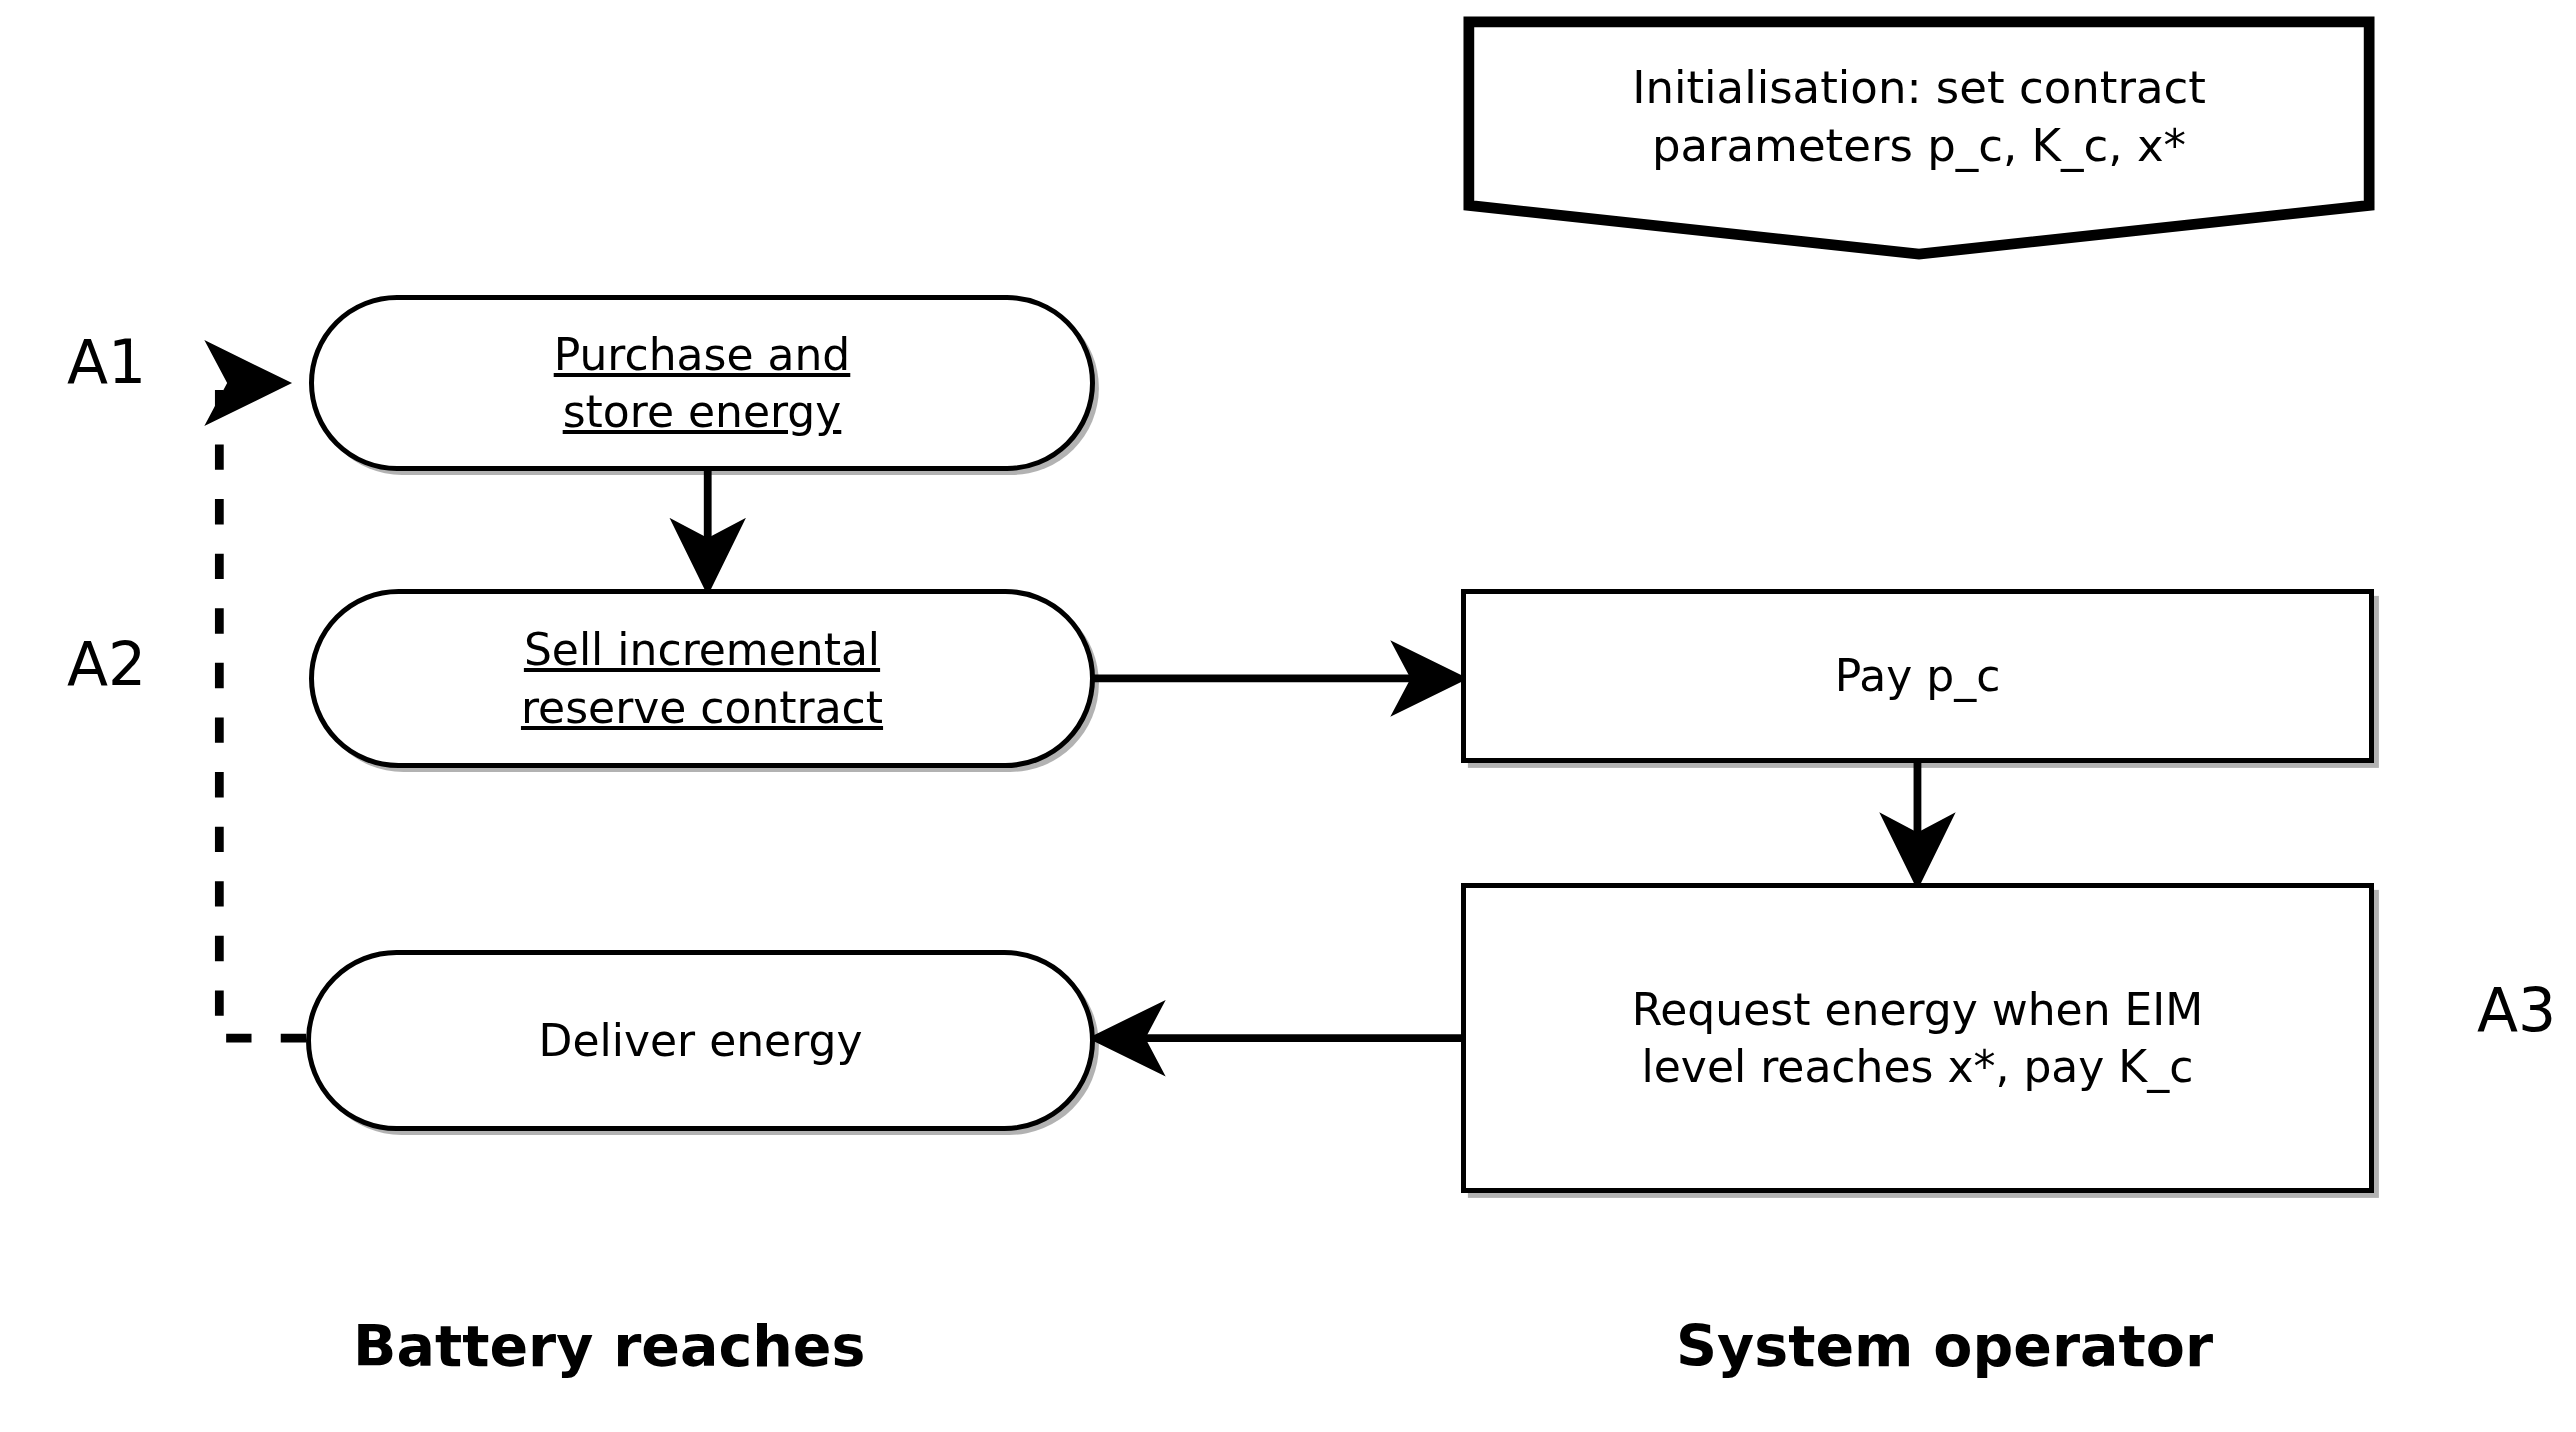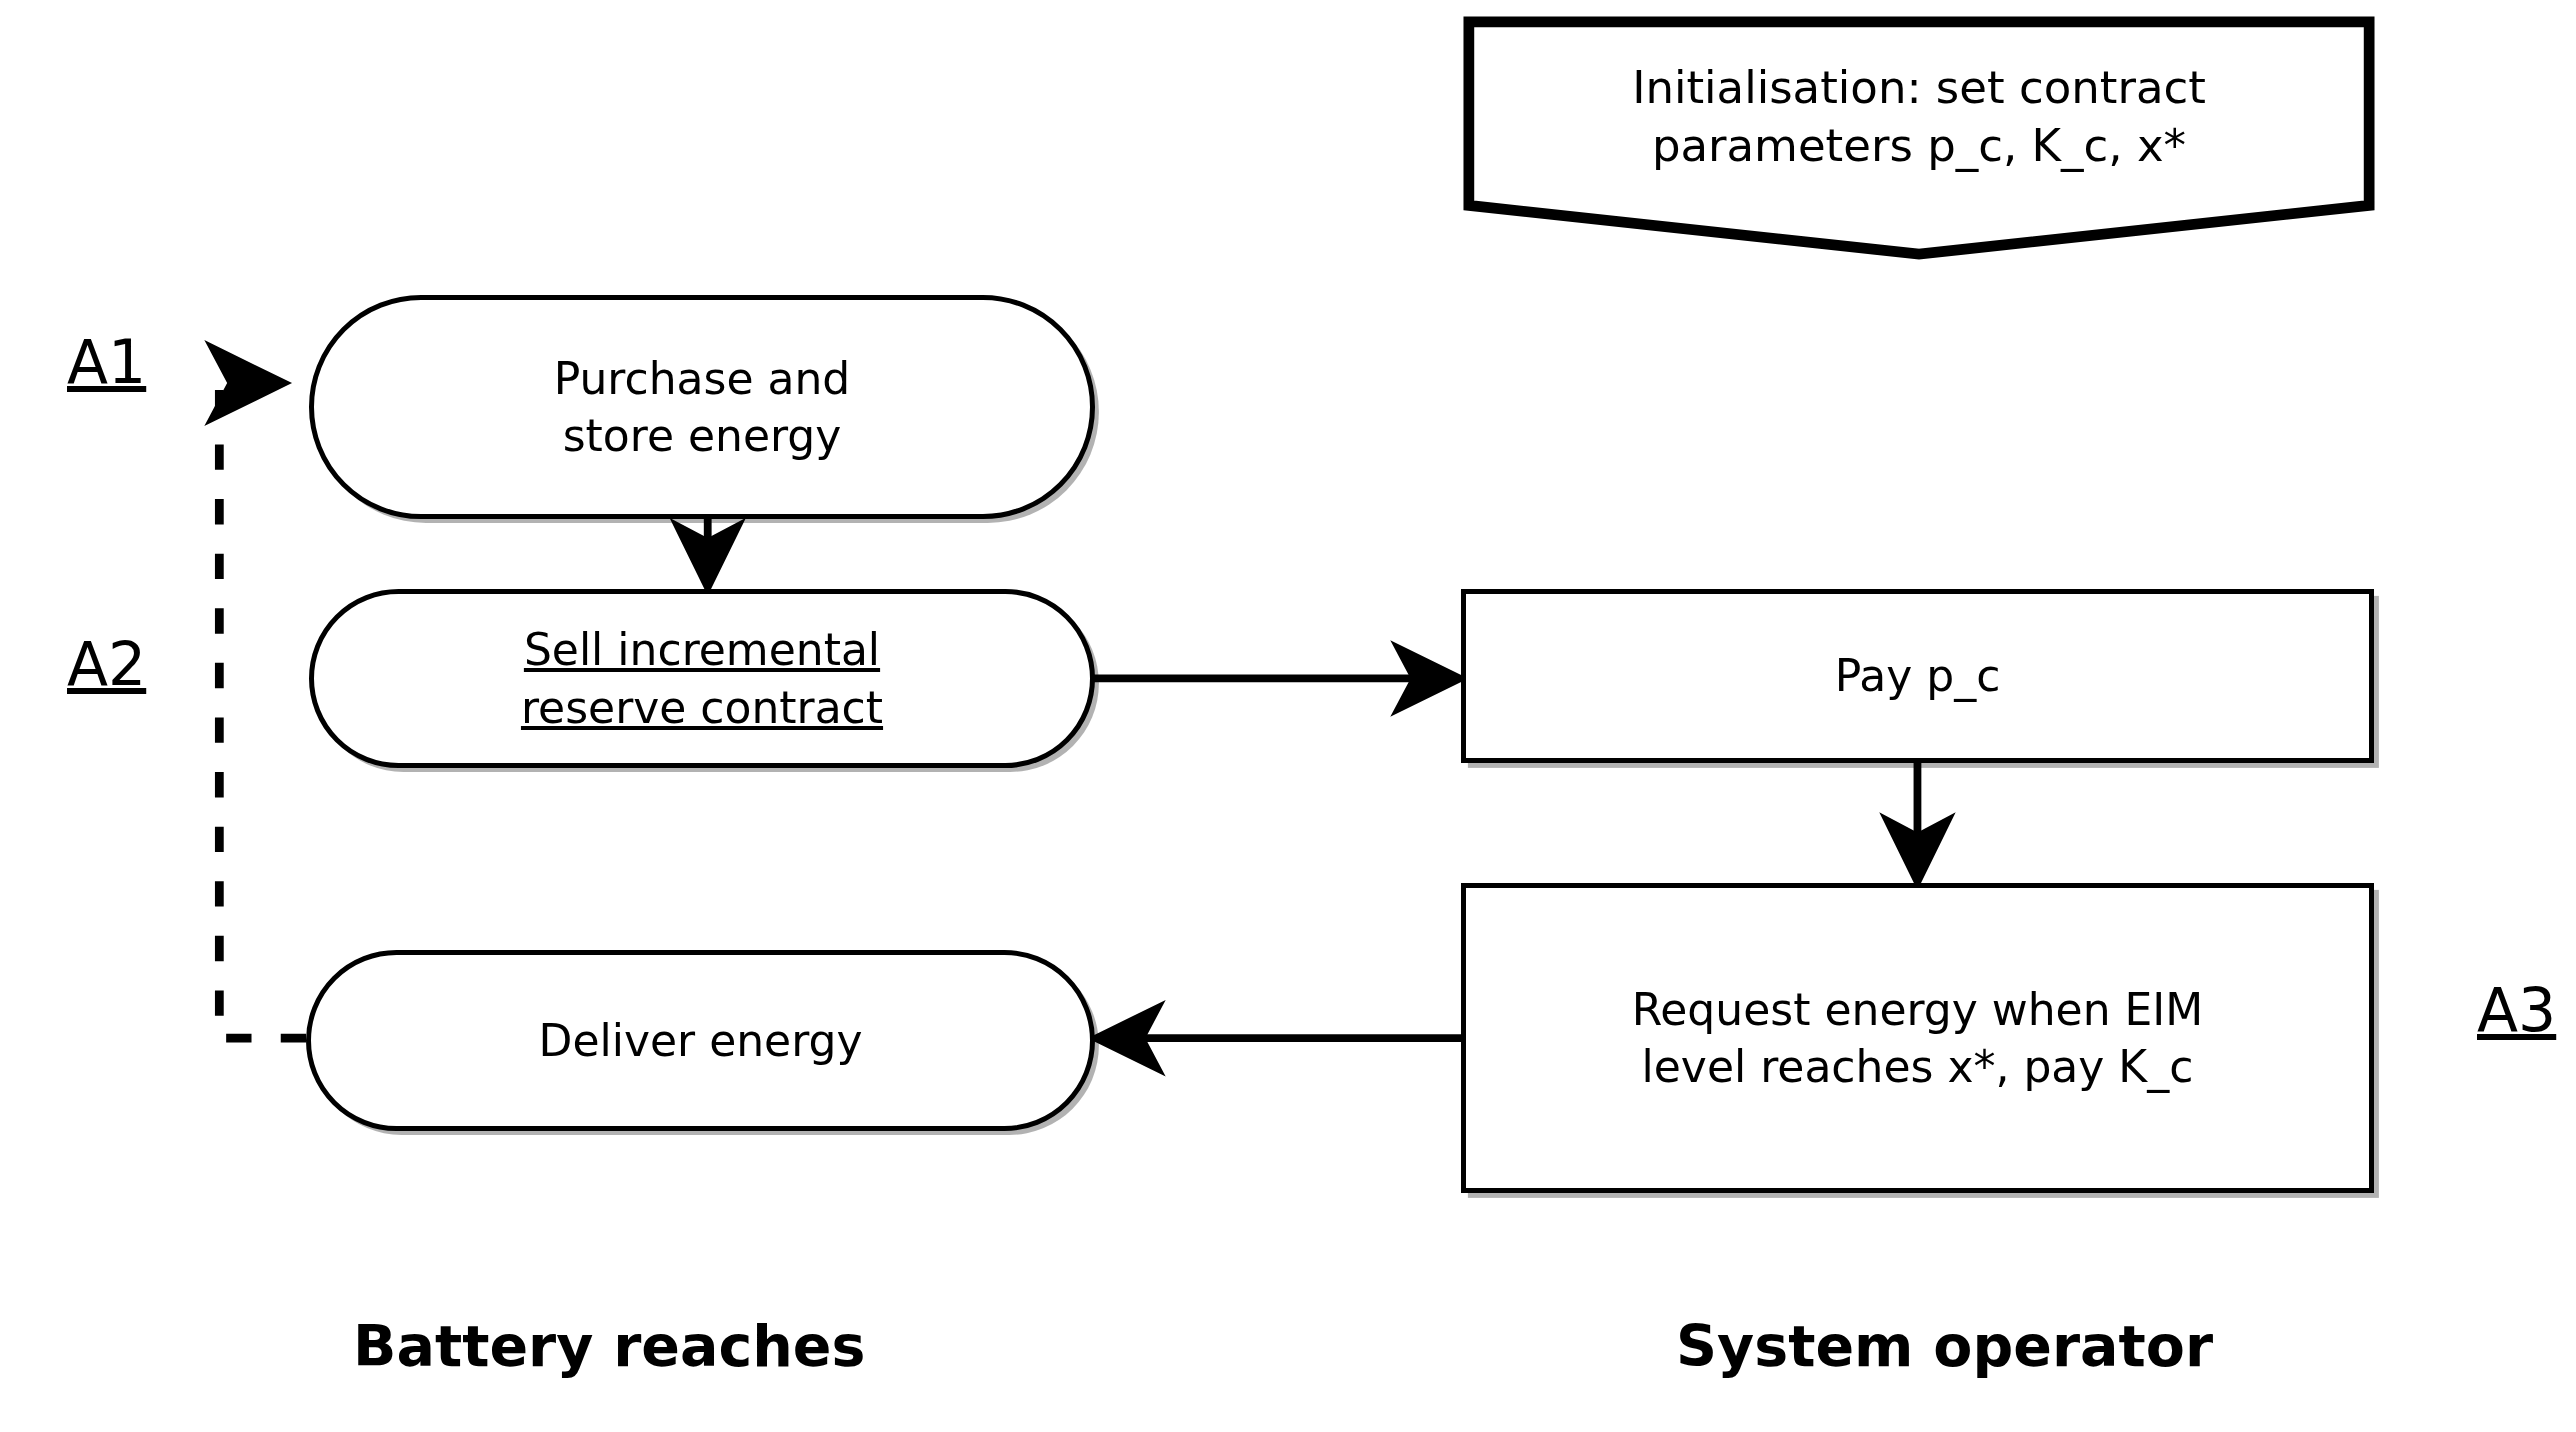--- a/index.html
+++ b/index.html
@@ -84,21 +84,20 @@
   }
 
   
   .tag {
     position: absolute;
     color: #000000;
     font-size: 60px;
     line-height: 1;
     white-space: nowrap;
     z-index: 4;
-    text-decoration: underline;
   }
   .lane-title {
     position: absolute;
     color: #000000;
     font-size: 57px;
     font-weight: bold;
     line-height: 1;
     white-space: nowrap;
     z-index: 4;
   }
@@ -137,21 +136,21 @@
   </svg>
 
   <div class="node pentagon" style="left:1435px; top:15.6px; width:912px; height:244px;">
     <svg viewBox="0 0 935 250" preserveAspectRatio="none">
       <polygon points="6,6 929,6 929,194 467.5,244 6,194" fill="#ffffff" stroke="#000000" stroke-width="11" stroke-linejoin="miter"></polygon>
     </svg>
     <span class="label">Initialisation: set contract
 parameters p_c, K_c, x*</span>
   </div>
 
-  <div class="node stadium" style="left:281px; top:295px; width:786px; height:224px;">
+  <div class="node stadium" style="left:281px; top:295px; width:786px; height:176px;text-decoration:underline;">
     <span class="label">Purchase and
 store energy</span>
   </div>
 
   <div class="node stadium" style="left:281px; top:589px; width:786px; height:179px;text-decoration:underline;">
     <span class="label">Sell incremental
 reserve contract</span>
   </div>
 
   <div class="node stadium" style="left:278px; top:950px; width:789px; height:181px;">

